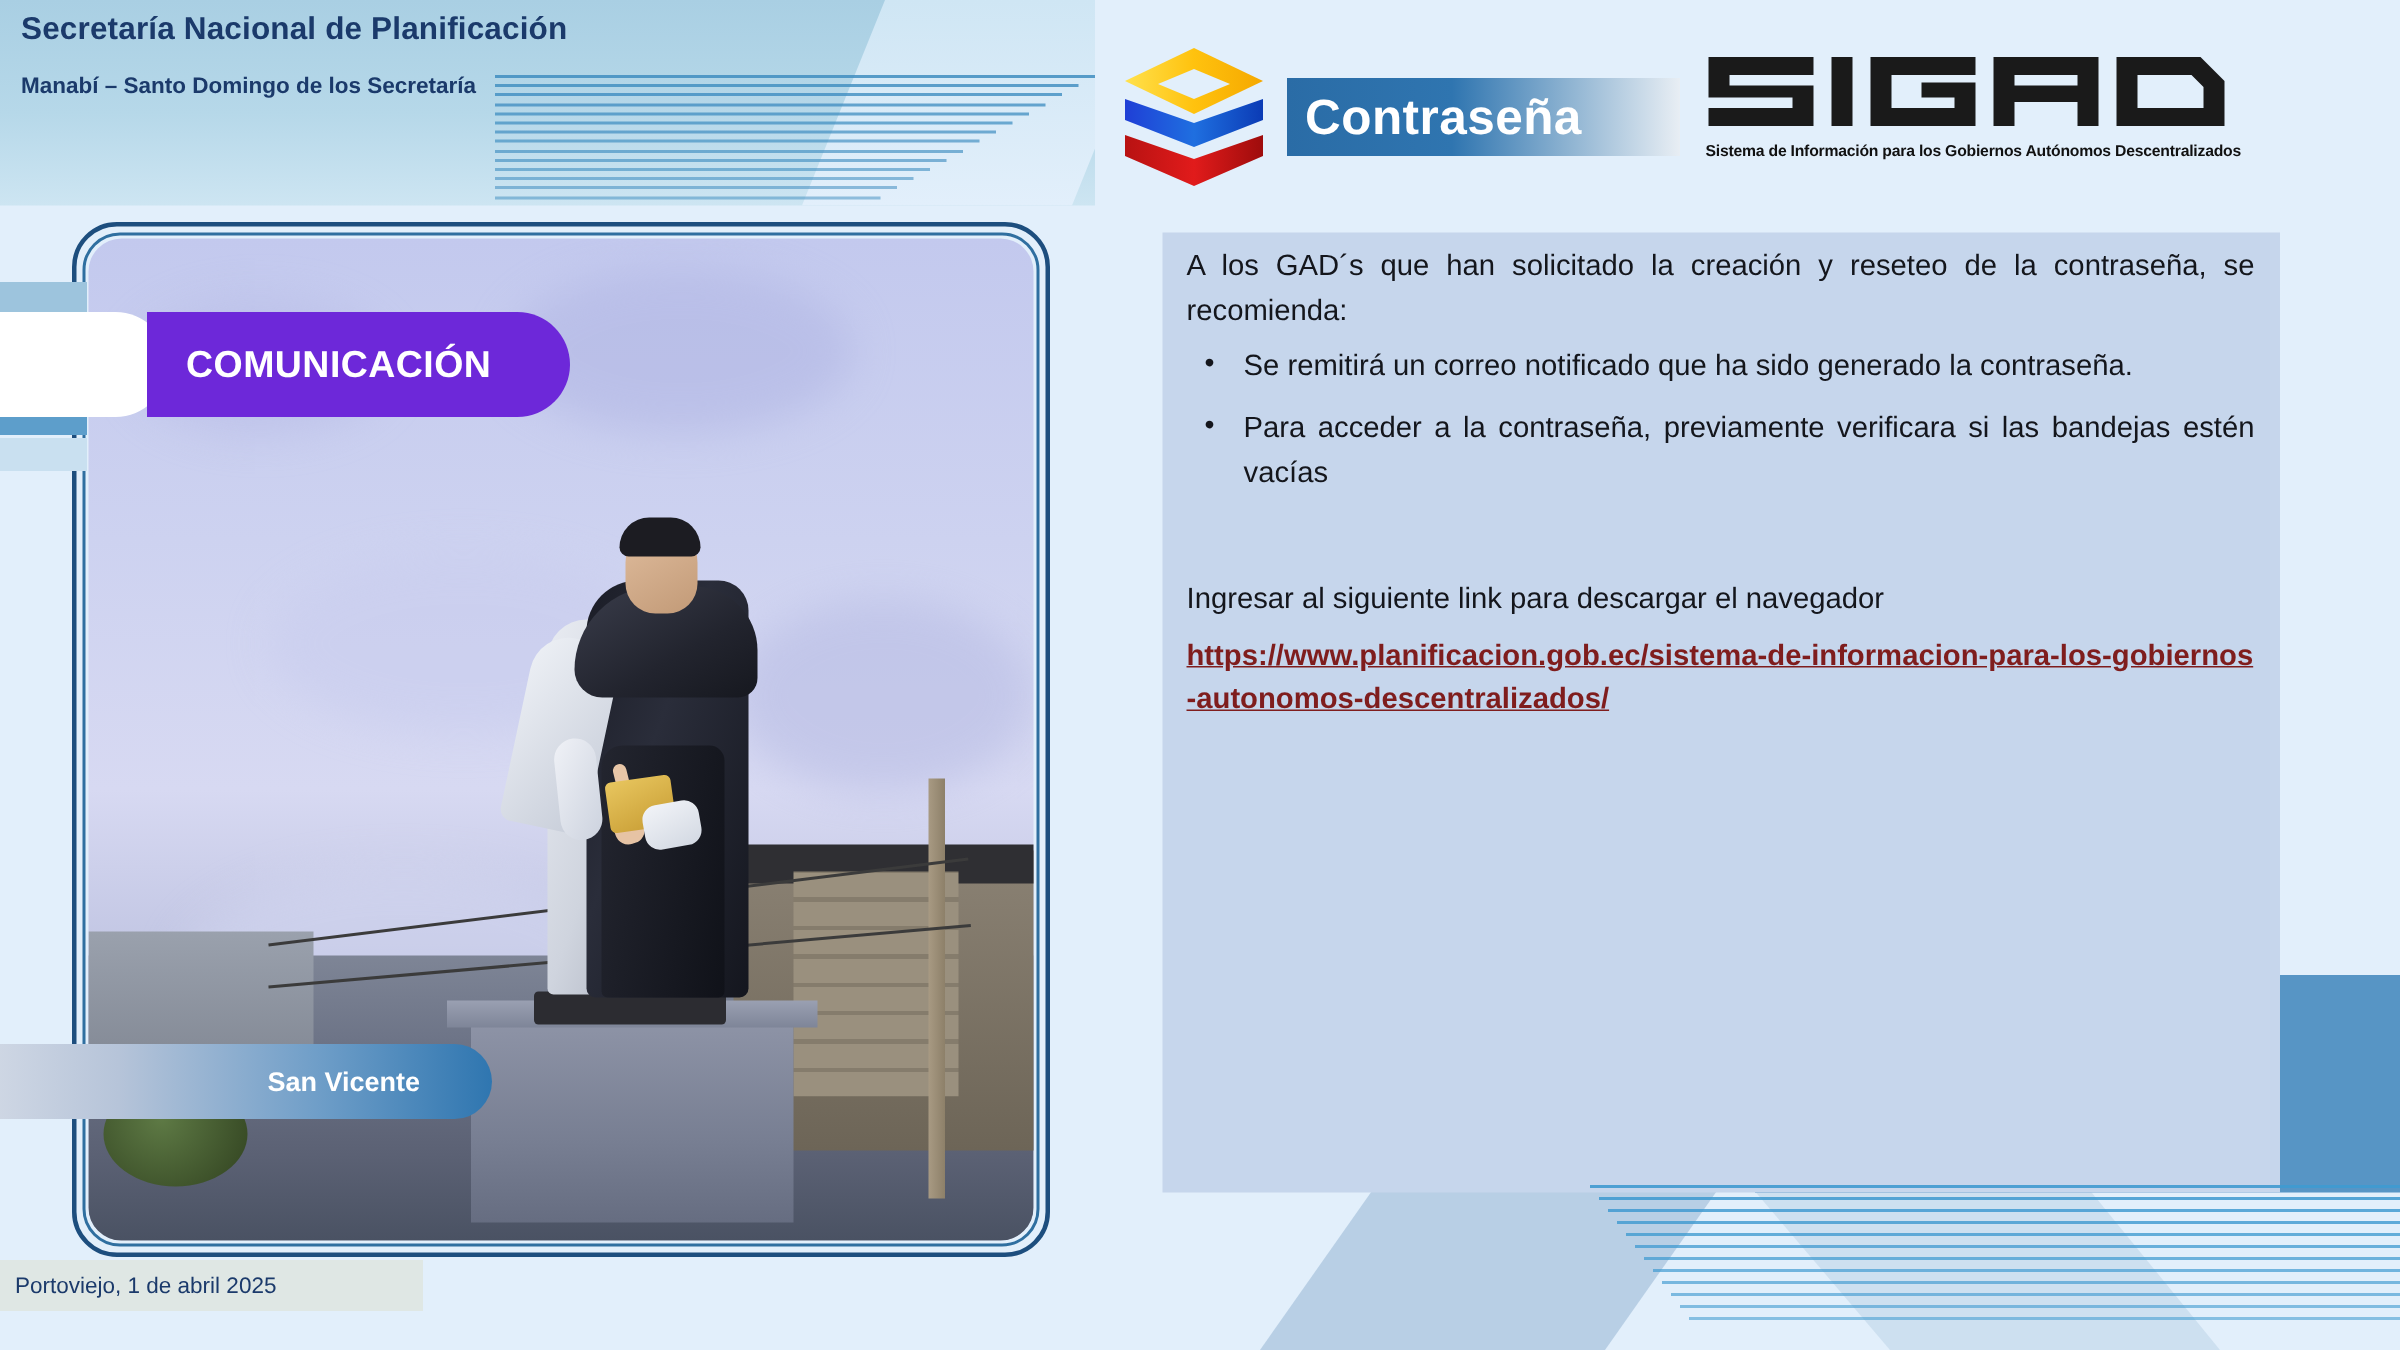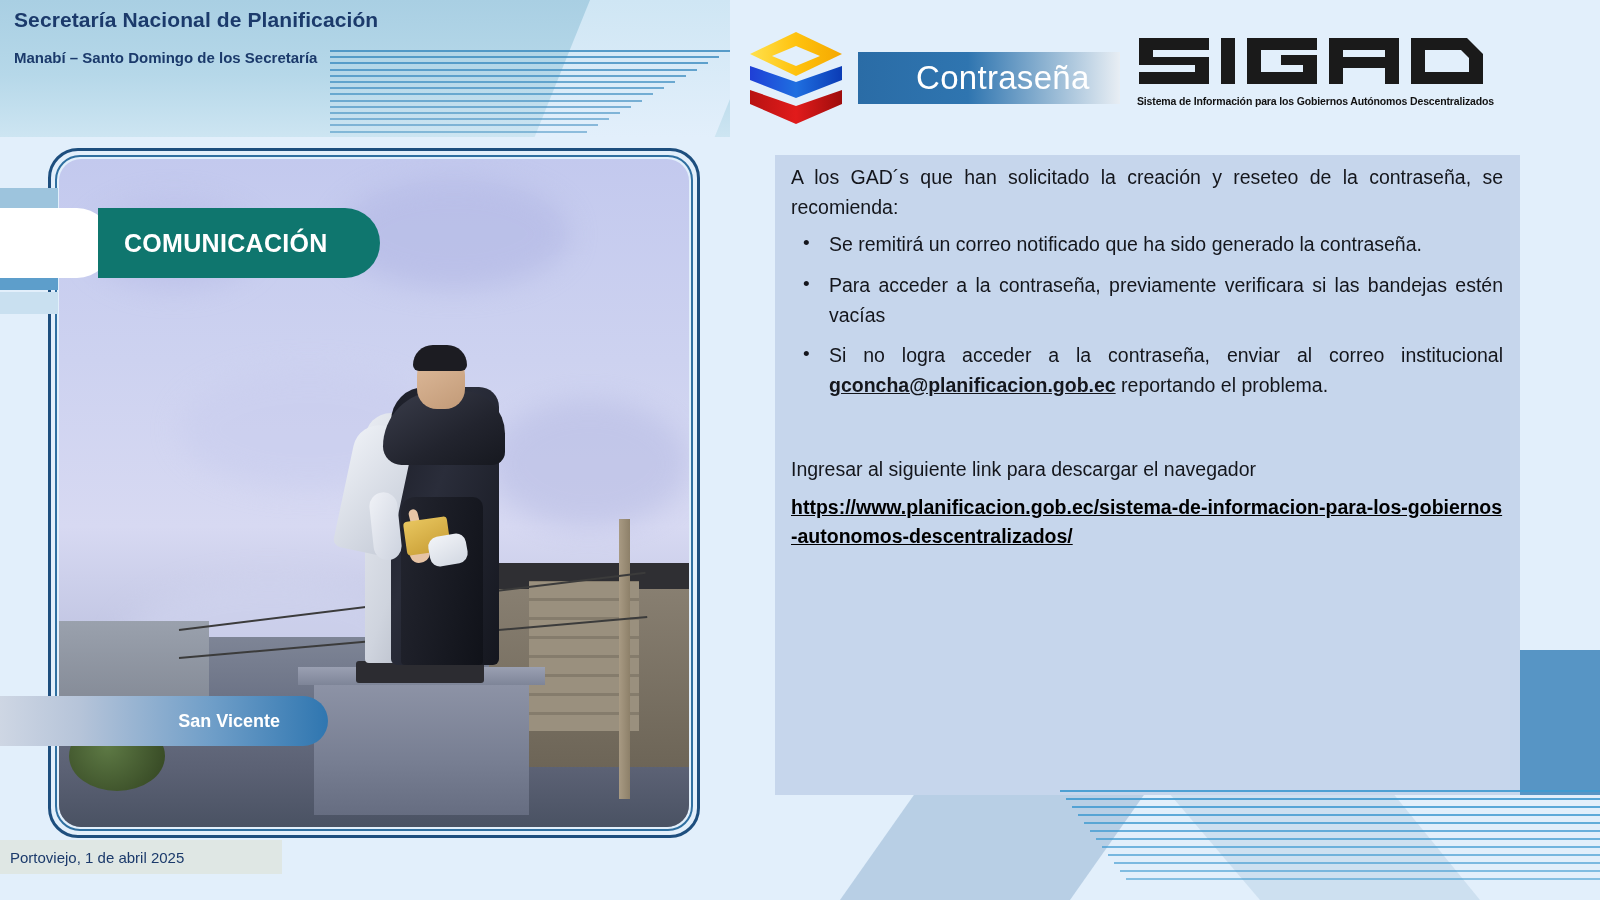--- a/index.html
+++ b/index.html
@@ -51,23 +51,22 @@
   .logo-strip{position:absolute;left:730px;top:0;width:870px;height:137px;background:#e2effb;}
 
   .ec-logo{position:absolute;left:8px;top:26px;width:116px;height:104px;}
 
   .contrasena-band{
     position:absolute;left:128px;top:52px;width:262px;height:52px;
     background:linear-gradient(90deg,#2a6ca6 0%,#2f75b0 42%,#8fb4d2 72%,#e8eef4 100%);
     display:flex;align-items:center;
   }
   .contrasena-band span{
-    color:#ffffff;font-size:33px;font-weight:normal;padding-left:26px;
+    color:#ffffff;font-size:33px;font-weight:bold;padding-left:12px;
     letter-spacing:.3px;
-    margin-left:32px;
   }
 
   .sigad-logo{position:absolute;left:405px;top:30px;width:430px;}
   .sigad-word{display:block;width:366px;height:62px;}
   .sigad-sub{
     font-size:10.5px;color:#111;letter-spacing:-.15px;white-space:nowrap;
     margin-top:3px;margin-left:2px;font-weight:600;
   }
 
   
@@ -173,21 +172,21 @@
     background:radial-gradient(circle at 40% 35%,#5e7a45,#30411f);
   }
 
   
   .com-white{
     position:absolute;left:0;top:208px;width:112px;height:70px;
     background:#ffffff;border-radius:0 38px 38px 0;z-index:8;
   }
   .com-banner{
     position:absolute;left:98px;top:208px;width:282px;height:70px;
-    background:#0f766e;border-radius:0 40px 40px 0;z-index:9;
+    background:#6d28d9;border-radius:0 40px 40px 0;z-index:9;
     display:flex;align-items:center;
   }
   .com-banner span{
     color:#fff;font-size:25px;font-weight:bold;padding-left:26px;letter-spacing:.3px;
   }
   .left-sq{position:absolute;z-index:7;}
 
   
   .sv-pill{
     position:absolute;left:-4px;top:696px;width:332px;height:50px;z-index:12;
@@ -210,21 +209,21 @@
   .bullets{list-style:none;margin:6px 0 0 0;padding:0;}
   .bullets li{
     position:relative;padding-left:38px;margin-bottom:11px;text-align:justify;
   }
   .bullets li::before{
     content:"\2022";position:absolute;left:12px;top:-1px;font-size:19px;color:#14161c;
   }
   .ul{text-decoration:underline;font-weight:bold;}
   .gap{height:22px;}
   .link{
-    display:block;text-decoration:underline;font-weight:bold;color:#000000;
+    display:block;text-decoration:underline;font-weight:bold;color:#7f1d1d;
     word-break:break-all;line-height:1.5;
   }
 
   
   .deco{position:absolute;left:700px;top:590px;width:900px;height:310px;z-index:3;}
   .dstripes{position:absolute;left:1060px;top:790px;width:540px;height:100px;z-index:8;}
   .dstripes i{position:absolute;height:2px;background:#3f9ad0;display:block;}
 
   
   .footer-bar{
@@ -386,23 +385,20 @@
     <div class="ctext">
       <p class="para">A los GAD´s que han solicitado la creación y reseteo de la contraseña, se recomienda:</p>
 
       <ul class="bullets">
         <li>
           <span>Se remitirá un correo notificado que ha sido generado la contraseña.</span>
         </li>
         <li>
           <span>Para acceder a la contraseña, previamente verificara si las bandejas estén vacías</span>
         </li>
-        <li>
-          <span>Si no logra acceder a la contraseña, enviar al correo institucional </span><span class="ul">gconcha@planificacion.gob.ec</span><span> reportando el problema.</span>
-        </li>
       </ul>
 
       <div class="gap"></div>
       <div class="gap"></div>
       <p class="para">Ingresar al siguiente link para descargar el navegador</p>
       <a class="link" href="#">https://www.planificacion.gob.ec/sistema-de-informacion-para-los-gobiernos-autonomos-descentralizados/</a>
     </div>
   </div>
 
   <div class="dstripes" id="dstripes">

